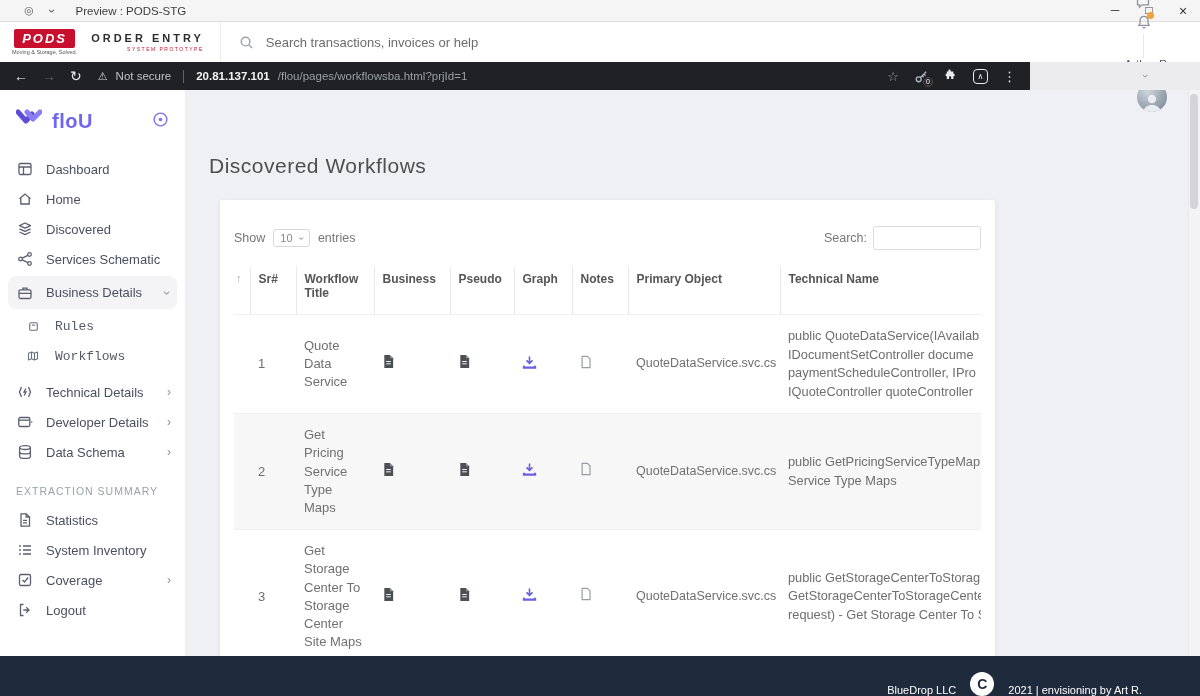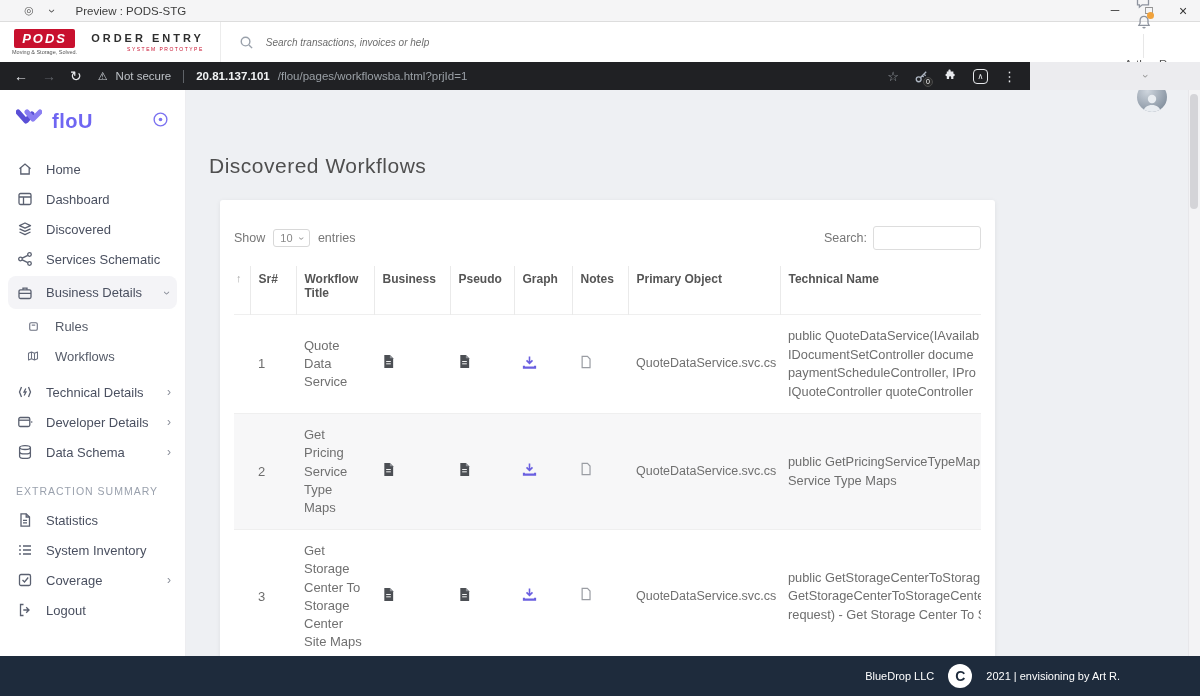--- a/index.html
+++ b/index.html
@@ -23,22 +23,22 @@
   .brandblock { display:flex; flex-direction:column; align-items:center; margin-left:12px; }
   .pods-box { background:#c8102e; color:#fff; font-weight:bold; font-style:italic;
     font-size:13px; letter-spacing:2px; padding:2px 8px; border-radius:2px; }
   .pods-tag { font-size:5.5px; color:#555; margin-top:1px; }
   .orderentry { display:flex; flex-direction:column; align-items:flex-end; margin-left:14px; }
   .oe-title { font-size:11px; font-weight:bold; letter-spacing:3px; color:#2e2e2e; }
   .oe-sub { font-size:5px; letter-spacing:1.5px; color:#c8102e; margin-top:2px; }
   .hdr-divider { width:1px; height:40px; background:#ececec; margin:0 18px 0 16px; }
   .hdr-search { display:flex; align-items:center; gap:12px; }
   .hdr-search svg { display:block; }
-  .hdr-search input { border:none; outline:none; font-size:10px; color:#555; width:290px;
-    font-family:"Liberation Sans",sans-serif;font-style:italic; }
+  .hdr-search input { border:none; outline:none; font-size:13px; color:#555; width:290px;
+    font-family:"Liberation Sans",sans-serif; }
   .hdr-search input::placeholder { color:#6c6c6c; }
   .hdr-right { margin-left:auto; display:flex; align-items:center; padding-right:14px;flex-direction:column; }
   .icon-globe { margin-right:52px; color:#8d939e; }
   .icon-chat { margin-right:18px; color:#8d939e; }
   .bell-wrap { position:relative; margin-right:16px; color:#8d939e; }
   .bell-dot { position:absolute; top:-2px; right:-2px; width:7px; height:7px;
     border-radius:50%; background:#f0a23c; }
   .hdr-vsep { width:1px; height:24px; background:#e7e7e7; margin-right:16px; }
   .username { font-size:11.5px; color:#555; margin-right:8px; }
   .user-chev { font-size:11px; color:#999; margin-right:12px; }
@@ -79,21 +79,21 @@
   .brand { color:#6f66f2; font-size:20px; font-weight:bold; letter-spacing:.5px; margin-left:10px; }
   .focus-ic { margin-left:auto; color:#7b72f0; }
   .nav { margin-top:16px; }
   .nav-item { display:flex; align-items:center; height:30px; padding:0 14px 0 16px;
     font-size:13px; color:#4a5060; cursor:pointer; }
   .nav-item .ic { width:17px; display:flex; justify-content:center; color:#5a6070; margin-right:13px; }
   .nav-item.active { background:#f4f4f7; border-radius:8px; margin:2px 8px; height:33px;
     padding:0 8px 0 8px; }
   .nav-item.active .ic { margin-right:13px; }
   .nav-item .chev { margin-left:auto; font-size:12px; color:#8a8f9a; }
-  .nav-item.sub { padding-left:27px; height:30px; color:#555b68; }
+  .nav-item.sub { padding-left:27px; height:30px; color:#555b68;font-family:Liberation Mono, monospace; }
   .nav-item.sub .ic { width:12px; margin-right:16px; color:#6b7080; }
   .nav-section { font-size:10.5px; letter-spacing:1px; color:#9aa1ad; margin:18px 16px 8px; }
   .grp-gap { height:6px; }
 
   
   .main { flex:1; position:relative; overflow:hidden; }
   .page-title { font-size:21px; color:#4f4f4f; font-weight:500; letter-spacing:.5px;
     margin:64px 0 0 23px; }
   .card { width:775px; margin:22px 0 0 34px; background:#fff; border-radius:3px;
     box-shadow:0 1px 5px rgba(0,0,0,.07); padding:26px 14px 10px; min-height:430px; }
@@ -122,22 +122,22 @@
   td.tech { font-size:12.8px; white-space:pre; overflow:hidden; line-height:1.45;
     padding-right:0; color:#6e6e6e; }
 
   
   .vscroll { position:absolute; top:0; right:0; bottom:0; width:12px; background:#f3f3f5;
     border-left:1px solid #e7e7ea; }
   .vthumb { position:absolute; top:4px; right:2px; width:8px; height:115px; background:#d4d4d8;
     border-radius:4px; }
 
   
-  .footer { height:40px; background:#1e2b3c; display:flex; align-items:center;
-    justify-content:flex-end; padding-right:80px; gap:14px; color:#fff; font-size:11px; }
+  .footer { height:40px; background:#1e2b3c; display:flex; align-items:flex-end;
+    justify-content:flex-end; padding-right:58px; gap:14px; color:#fff; font-size:11px; }
   .foot-mark { width:24px; height:24px; border-radius:50%; background:#fff; color:#1e2b3c;
     font-weight:bold; font-size:14px; display:flex; align-items:center; justify-content:center; }
 
   svg { flex-shrink:0; }
 </style>
 </head>
 <body>
 
 <div class="titlebar">
   <div class="titlebar-left">
@@ -252,33 +252,33 @@
           <circle cx="8" cy="8" r="6"></circle>
             <circle cx="8" cy="8" r="1.7" fill="currentColor" stroke="none"></circle>
           </svg>
       </span>
     </div>
 
     <div class="nav">
       <div class="nav-item">
         <span class="ic">
           <svg width="16" height="16" viewBox="0 0 16 16" fill="none" stroke="currentColor" stroke-width="1.3">
-            <path d="M2.5 7.8 8 3l5.5 4.8M3.8 7v6h8.4V7"></path>
-            </svg>
-          </span>
-        <span>Home</span>
-      </div>
-      <div class="nav-item">
-        <span class="ic">
-          <svg width="16" height="16" viewBox="0 0 16 16" fill="none" stroke="currentColor" stroke-width="1.3">
             <rect x="2" y="2.5" width="12" height="11" rx="1.5"></rect>
               <path d="M2 6h12M6.5 6v7.5"></path>
             </svg>
           </span>
         <span>Dashboard</span>
+      </div>
+      <div class="nav-item">
+        <span class="ic">
+          <svg width="16" height="16" viewBox="0 0 16 16" fill="none" stroke="currentColor" stroke-width="1.3">
+            <path d="M2.5 7.8 8 3l5.5 4.8M3.8 7v6h8.4V7"></path>
+            </svg>
+          </span>
+        <span>Home</span>
       </div>
       <div class="nav-item">
         <span class="ic">
           <svg width="16" height="16" viewBox="0 0 16 16" fill="none" stroke="currentColor" stroke-width="1.3" stroke-linejoin="round">
             <path d="M8 2 13.5 4.6 8 7.2 2.5 4.6z"></path>
               <path d="M2.5 7.8 8 10.4 13.5 7.8"></path>
               <path d="M2.5 11 8 13.6 13.5 11"></path>
             </svg>
           </span>
         <span>Discovered</span>

